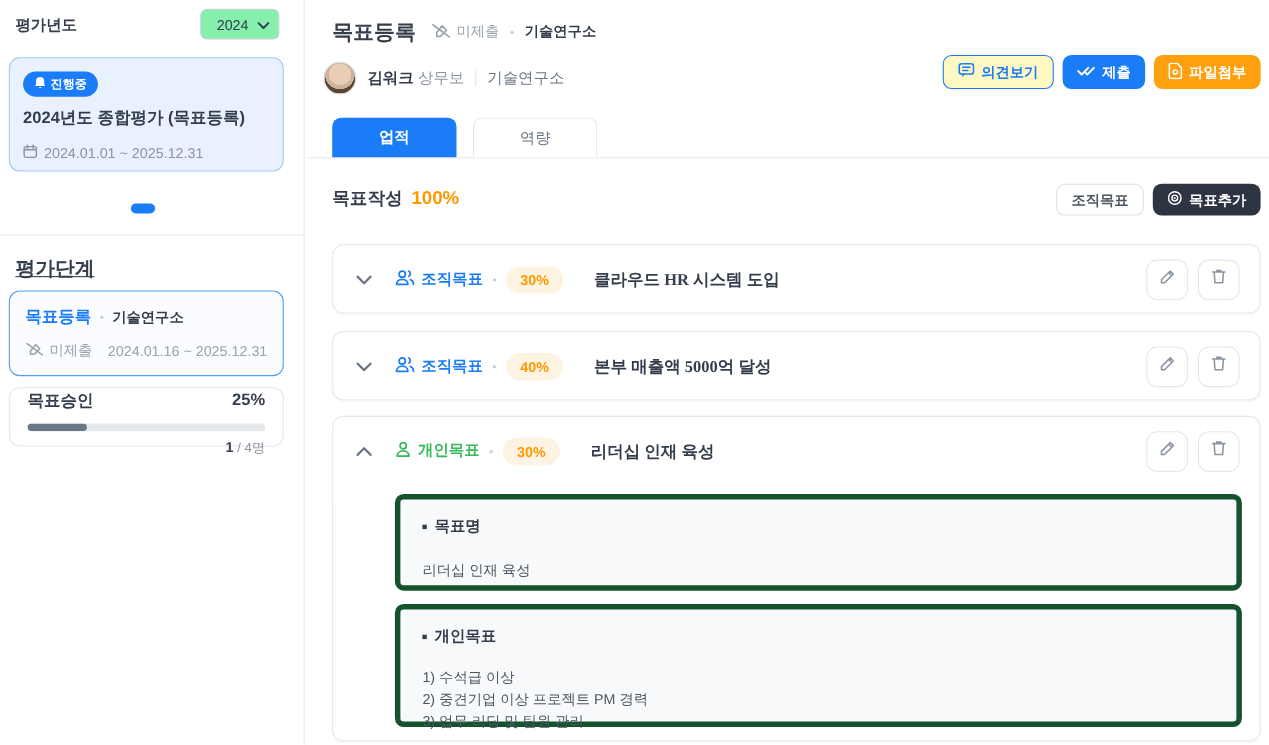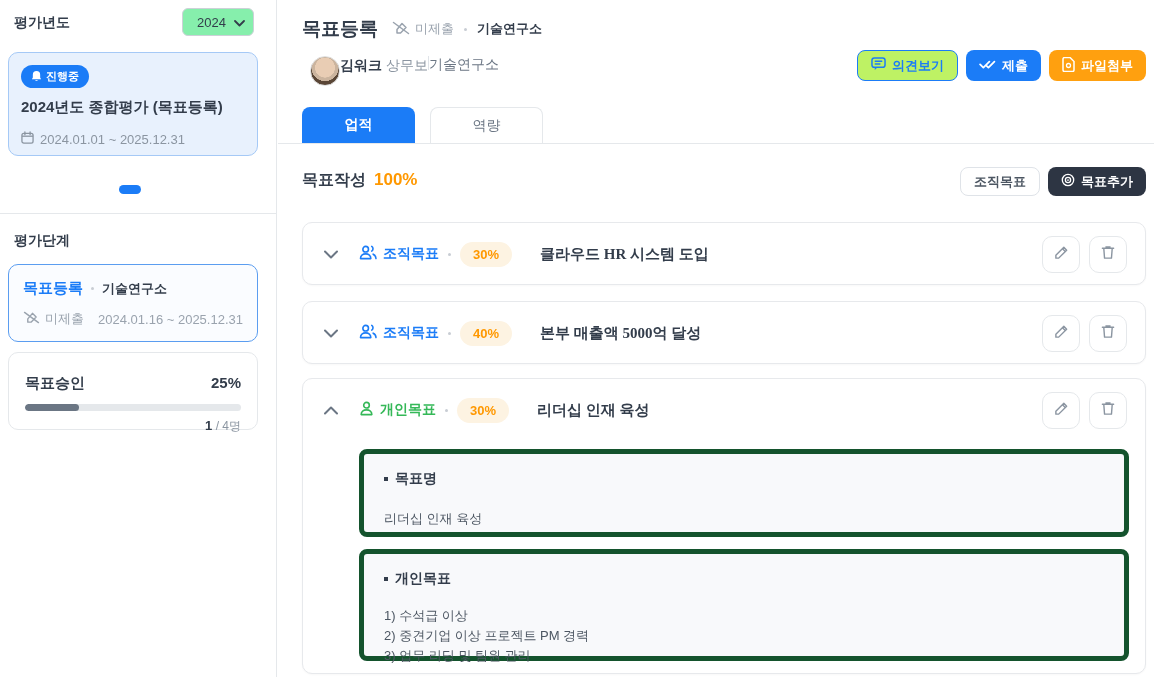--- a/index.html
+++ b/index.html
@@ -10,50 +10,50 @@
   
   .sidebar { position:absolute; left:0; top:0; width:277px; height:677px; background:#fff; border-right:1px solid #e5e8eb; }
   .year-label { position:absolute; left:14px; top:14px; font-size:14px; font-weight:bold; }
   .year-select { position:absolute; right:22px; top:8px; width:72px; height:28px; border:1px solid #ccd1d7; border-radius:6px; display:flex; align-items:center; justify-content:space-between; padding:0 8px 0 14px; font-size:13px; cursor:pointer; background:#86efac; }
   .eval-card { position:absolute; left:8px; top:52px; width:250px; height:104px; background:#e8f1fd; border:1px solid #a5c9f6; border-radius:10px; padding:12px; }
   .badge-blue { display:inline-flex; align-items:center; gap:4px; background:#1b7cf7; color:#fff; font-size:11px; font-weight:bold; border-radius:12px; padding:4px 10px; }
   .eval-title { margin-top:10px; font-size:15px; font-weight:bold; color:#333d4b; }
   .eval-period { margin-top:14px; display:flex; align-items:center; gap:6px; color:#8b95a1; font-size:13px; }
   .page-pill { position:absolute; left:119px; top:185px; width:22px; height:9px; border-radius:5px; background:#1b7cf7; cursor:pointer; }
   .side-divider { position:absolute; left:0; top:213px; width:277px; height:1px; background:#e5e8eb; }
-  .stage-label { position:absolute; left:14px; top:232px; font-size:14px; font-weight:bold; }
+  .stage-label { position:absolute; left:14px; top:232px; font-size:18px; font-weight:bold;text-decoration:underline; }
   .stage-card { position:absolute; left:8px; top:264px; width:250px; height:78px; background:#fafcff; border:1px solid #5b9df0; border-radius:10px; padding:14px; cursor:pointer; }
   .stage-row1 { display:flex; align-items:center; gap:8px; }
   .stage-title { color:#1b7cf7; font-size:15px; font-weight:bold; }
   .stage-org { font-size:13px; font-weight:bold; color:#333d4b; }
   .stage-row2 { margin-top:12px; display:flex; align-items:center; justify-content:space-between; color:#9aa3ae; font-size:13px; }
   .stage-status { display:flex; align-items:center; gap:5px; }
-  .approve-card { position:absolute; left:8px; top:352px; width:250px; height:78px; background:#fff; border:1px solid #e5e8eb; border-radius:10px; padding:21px 16px; }
+  .approve-card { position:absolute; left:8px; top:352px; width:250px; height:54px; background:#fff; border:1px solid #e5e8eb; border-radius:10px; padding:2px 16px; }
   .approve-row1 { display:flex; justify-content:space-between; font-size:15px; font-weight:bold; }
   .progress-track { margin-top:11px; width:100%; height:7px; border-radius:4px; background:#e5e8eb; overflow:hidden; }
   .progress-fill { height:100%; border-radius:4px; background:#6b7684; }
   .approve-count { margin-top:7px; text-align:right; font-size:12px; color:#8b95a1; }
   .approve-count b { color:#333d4b; font-size:13px; }
 
   
   .main { position:absolute; left:278px; top:0; width:876px; height:677px; }
   .page-title-row { position:absolute; left:24px; top:16px; display:flex; align-items:center; gap:10px; }
   .page-title { font-size:19px; font-weight:bold; }
   .hdr-status { display:flex; align-items:center; gap:5px; color:#9aa3ae; font-size:13px; margin-left:4px; }
   .hdr-org { font-size:13px; font-weight:bold; color:#333d4b; }
   .dot { width:3px; height:3px; border-radius:50%; background:#c8cdd4; display:inline-block; }
-  .profile-row { position:absolute; left:32px; top:56px; display:flex; align-items:flex-start; }
+  .profile-row { position:absolute; left:16px; top:56px; display:flex; align-items:center; gap:10px; }
   .avatar { width:30px; height:30px; border-radius:50%; overflow:hidden; background:radial-gradient(circle at 50% 38%, #e9cdb4 0 44%, #cbb49e 45% 60%, #5a4636 61% 100%); border:1px solid #e0e0e0; }
   .profile-name { font-size:14px; font-weight:bold; }
   .profile-title { font-size:14px; color:#8b95a1; font-weight:normal; margin-left:4px; }
   .vbar { width:1px; height:14px; background:#dfe3e8; }
   .profile-org { font-size:14px; color:#6b7684; }
   .top-btns { position:absolute; right:8px; top:50px; display:flex; gap:8px; }
   .btn { display:inline-flex; align-items:center; justify-content:center; gap:6px; height:31px; border-radius:8px; font-size:13px; font-weight:bold; cursor:pointer; border:none; padding:0 13px; font-family:inherit; }
-  .btn-outline-blue { background:#bef264; border:1px solid #1b7cf7; color:#1b7cf7; }
+  .btn-outline-blue { background:#fef9c3; border:1px solid #1b7cf7; color:#1b7cf7; }
   .btn-blue { background:#1b7cf7; color:#fff; }
   .btn-orange { background:#ffa00f; color:#fff; }
 
   
   .tabbar-line { position:absolute; left:0; top:143px; width:876px; height:1px; background:#e5e8eb; }
   .tab { position:absolute; top:107px; width:113px; height:36px; display:flex; align-items:center; justify-content:center; font-size:14px; border-radius:8px 8px 0 0; cursor:pointer; z-index:2; }
   .tab-active { left:24px; background:#1b7cf7; color:#fff; font-weight:bold; }
   .tab-inactive { left:152px; background:#fff; color:#6b7684; border:1px solid #e5e8eb; border-bottom:none; }
 
   

